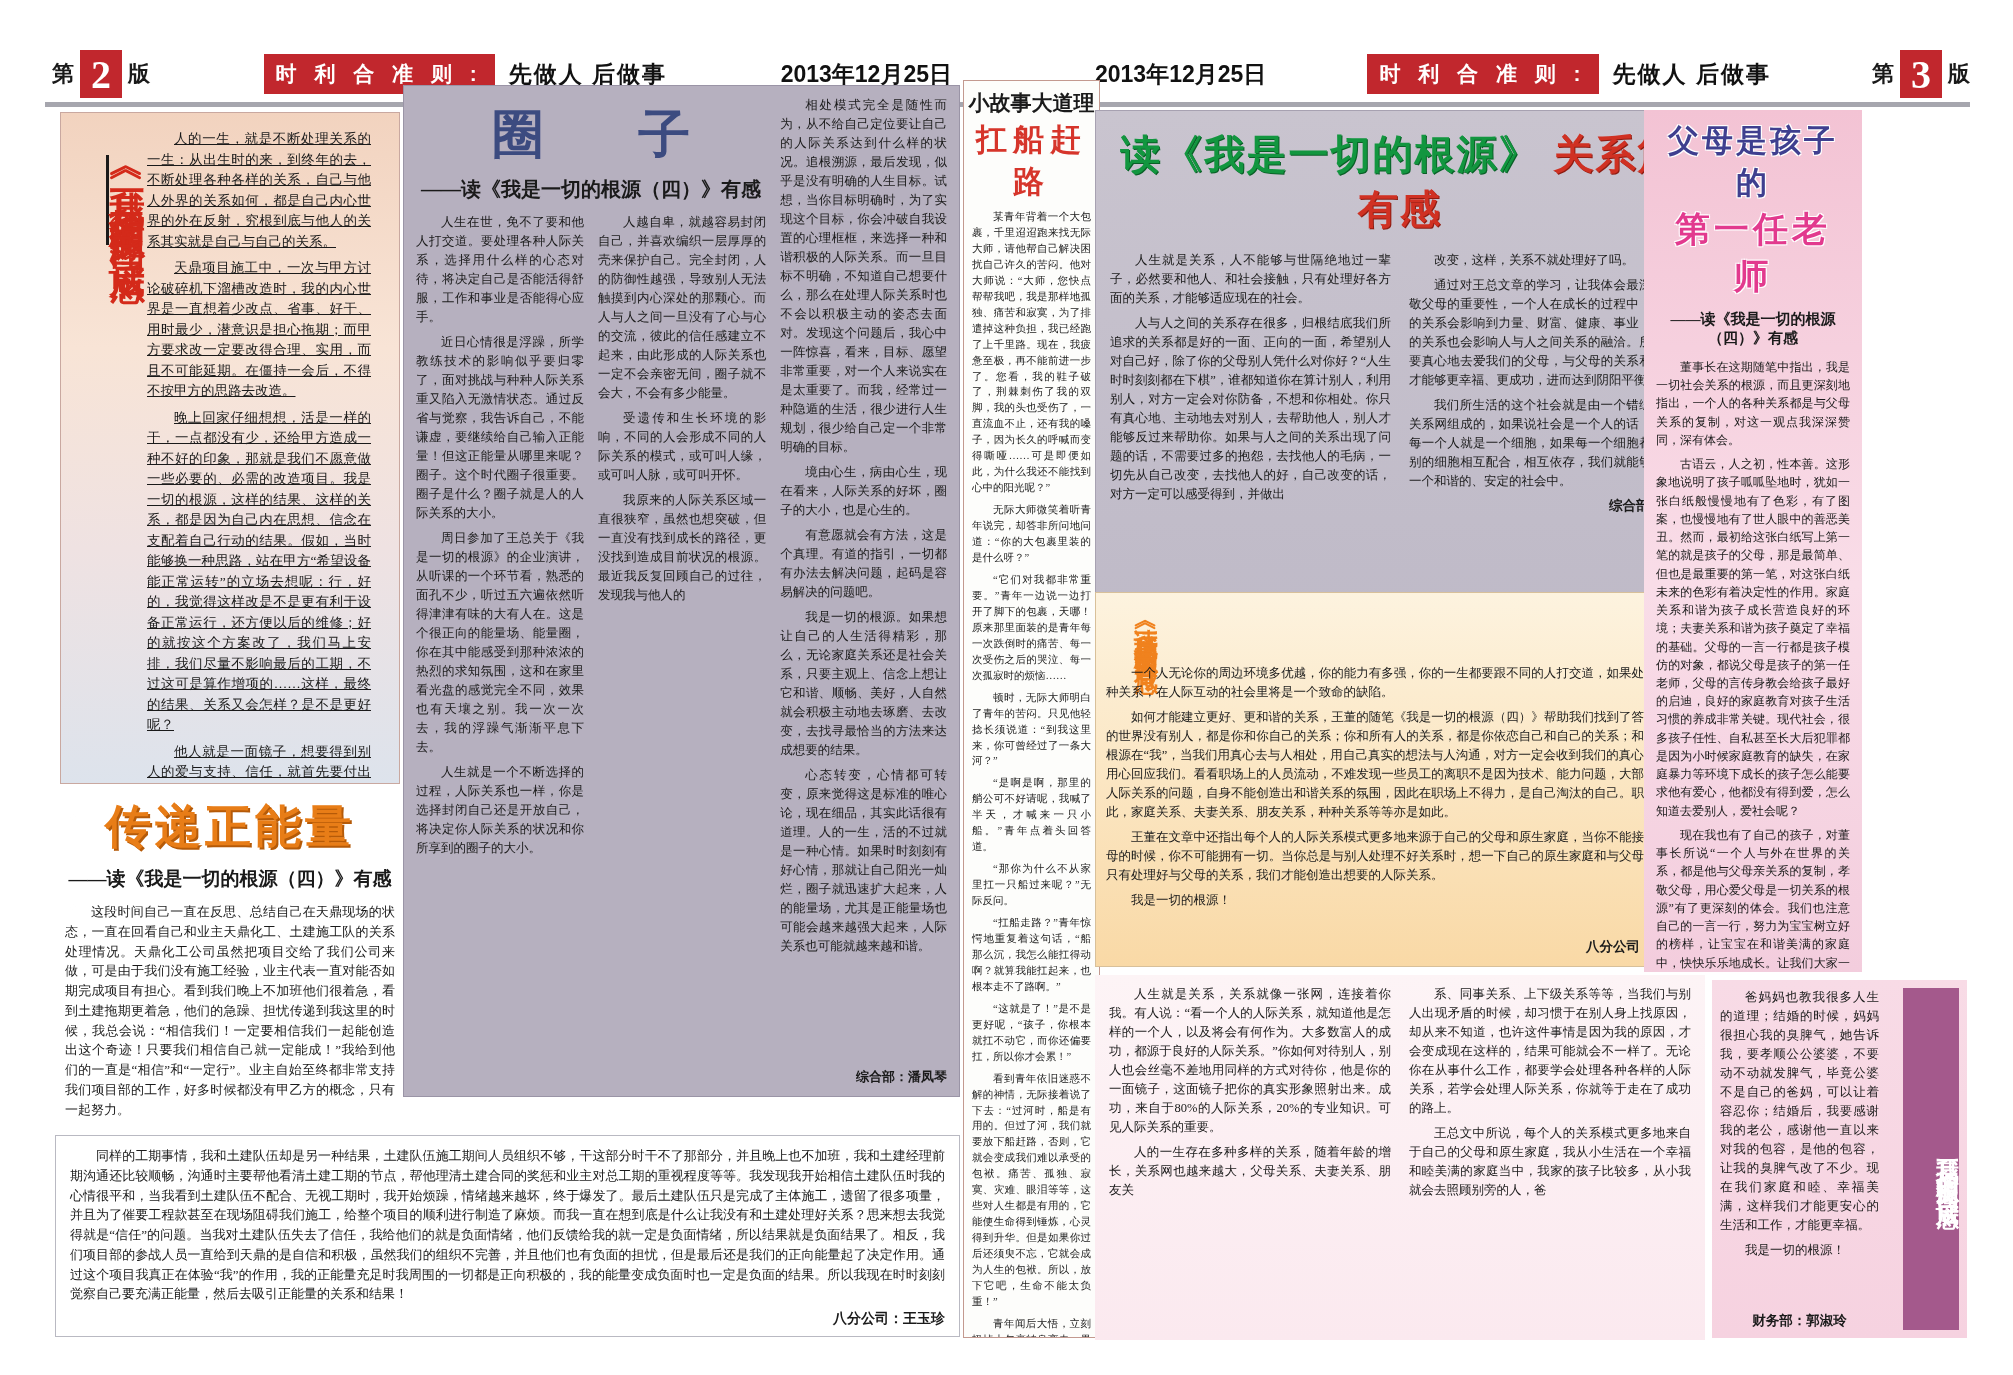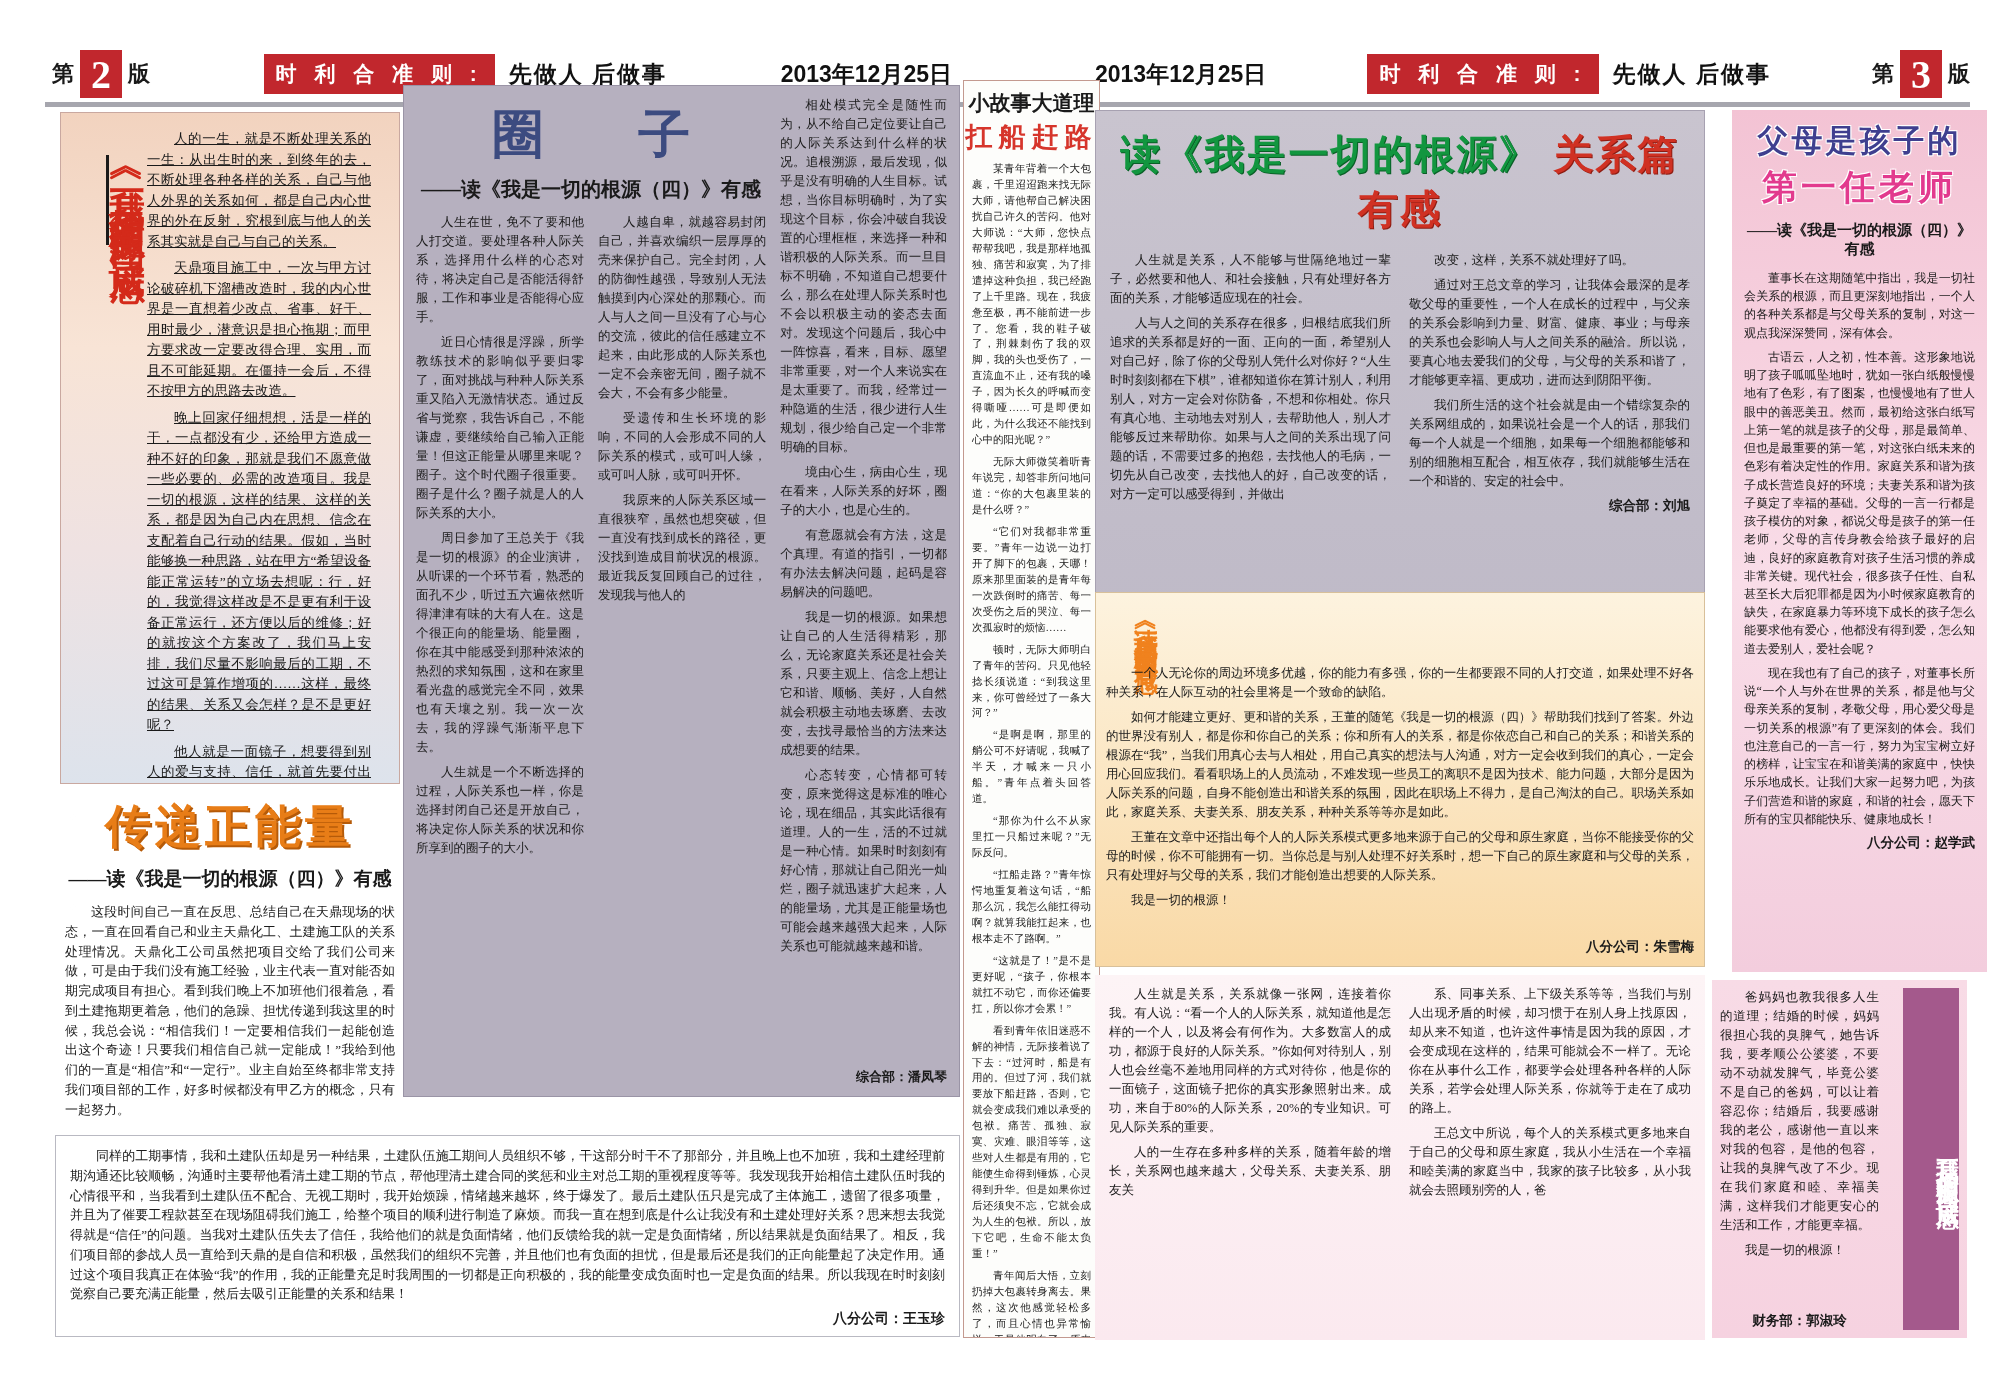--- a/index.html
+++ b/index.html
@@ -40,21 +40,21 @@
   .artC h2{margin:4px 0 2px;text-align:center;font-family:"Liberation Sans",sans-serif;
            color:#3c4b80;font-size:52px;letter-spacing:40px;text-indent:40px;font-weight:bold;}
   .artC .sub{text-align:center;font-size:20px;font-weight:bold;margin:6px 0 10px;}
   .artC .cols{display:flex;gap:14px;}
   .artC .body{font-size:12.5px;}
   
   .strip{border:1px solid #c3998f;background:#fdfdfb;display:flex;flex-direction:column;}
   .strip .kicker{text-align:center;font-family:"Liberation Sans",sans-serif;font-weight:bold;
                  font-size:21px;margin:8px 0 2px;}
   .strip .stitle{text-align:center;color:#d6352b;font-family:"Liberation Sans",sans-serif;
-                 font-weight:bold;font-size:27px;letter-spacing:6px;margin-bottom:6px;}
+                 font-weight:bold;font-size:31px;letter-spacing:6px;margin-bottom:6px;}
   .strip .body{font-size:10.5px;padding:0 8px;flex:1;}
   
   .artE{background:linear-gradient(180deg,#c9c4cf,#bdb8c6);border:1px solid #a7a1b1;padding:8px 14px;}
   .artE .hl{text-align:center;font-family:"Liberation Sans",sans-serif;font-weight:bold;
             font-size:40px;margin:8px 0 14px;letter-spacing:2px;}
   .artE .hl .grn{color:#12963f;text-shadow:1px 1px 0 #0a5f27;}
   .artE .hl .red{color:#d03123;text-shadow:1px 1px 0 #8d1c12;}
   .artE .cols{display:flex;gap:18px;}
   .artE .body{font-size:12.5px;}
   
@@ -225,21 +225,21 @@
     <div class="body" style="flex:1;min-width:0;">
       <p>人生就是关系，关系就像一张网，连接着你我。有人说：“看一个人的人际关系，就知道他是怎样的一个人，以及将会有何作为。大多数富人的成功，都源于良好的人际关系。”你如何对待别人，别人也会丝毫不差地用同样的方式对待你，他是你的一面镜子，这面镜子把你的真实形象照射出来。成功，来自于80%的人际关系，20%的专业知识。可见人际关系的重要。</p>
       <p>人的一生存在多种多样的关系，随着年龄的增长，关系网也越来越大，父母关系、夫妻关系、朋友关</p>
     </div>
     <div class="body" style="flex:1;min-width:0;">
       <p>系、同事关系、上下级关系等等，当我们与别人出现矛盾的时候，却习惯于在别人身上找原因，却从来不知道，也许这件事情是因为我的原因，才会变成现在这样的，结果可能就会不一样了。无论你在从事什么工作，都要学会处理各种各样的人际关系，若学会处理人际关系，你就等于走在了成功的路上。</p>
       <p>王总文中所说，每个人的关系模式更多地来自于自己的父母和原生家庭，我从小生活在一个幸福和睦美满的家庭当中，我家的孩子比较多，从小我就会去照顾别旁的人，爸</p>
     </div>
   </div>
 
-  <div class="abs artH" style="left:1732px;top:110px;width:255px;height:862px;">
+  <div class="abs artH" style="left:1644px;top:110px;width:218px;height:862px;">
     <div class="h1">父母是孩子的</div>
     <div class="h2">第一任老师</div>
     <div class="sub">——读《我是一切的根源（四）》有感</div>
     <div class="body">
       <p>董事长在这期随笔中指出，我是一切社会关系的根源，而且更深刻地指出，一个人的各种关系都是与父母关系的复制，对这一观点我深深赞同，深有体会。</p>
       <p>古语云，人之初，性本善。这形象地说明了孩子呱呱坠地时，犹如一张白纸般慢慢地有了色彩，有了图案，也慢慢地有了世人眼中的善恶美丑。然而，最初给这张白纸写上第一笔的就是孩子的父母，那是最简单、但也是最重要的第一笔，对这张白纸未来的色彩有着决定性的作用。家庭关系和谐为孩子成长营造良好的环境；夫妻关系和谐为孩子奠定了幸福的基础。父母的一言一行都是孩子模仿的对象，都说父母是孩子的第一任老师，父母的言传身教会给孩子最好的启迪，良好的家庭教育对孩子生活习惯的养成非常关键。现代社会，很多孩子任性、自私甚至长大后犯罪都是因为小时候家庭教育的缺失，在家庭暴力等环境下成长的孩子怎么能要求他有爱心，他都没有得到爱，怎么知道去爱别人，爱社会呢？</p>
       <p>现在我也有了自己的孩子，对董事长所说“一个人与外在世界的关系，都是他与父母亲关系的复制，孝敬父母，用心爱父母是一切关系的根源”有了更深刻的体会。我们也注意自己的一言一行，努力为宝宝树立好的榜样，让宝宝在和谐美满的家庭中，快快乐乐地成长。让我们大家一起努力吧，为孩子们营造和谐的家庭，和谐的社会，愿天下所有的宝贝都能快乐、健康地成长！</p>
     </div>
     <div class="byline" style="font-size:13.5px;">八分公司：赵学武</div>
   </div>

